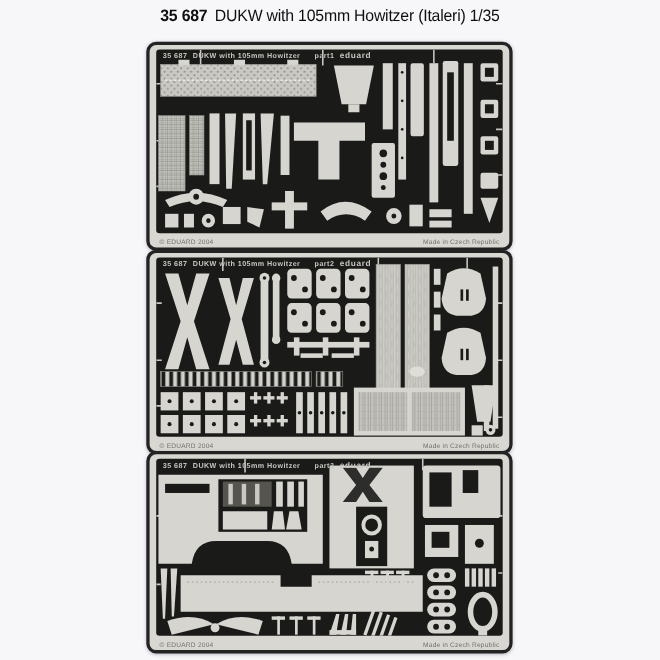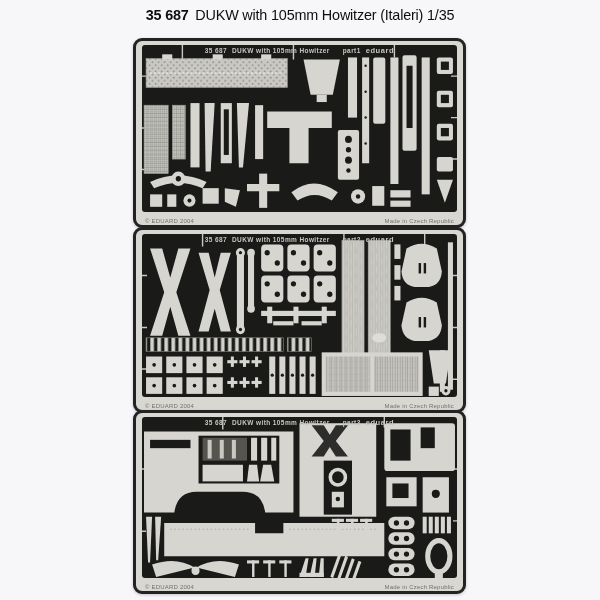--- a/index.html
+++ b/index.html
@@ -21,21 +21,21 @@
     border:3px solid #232323;border-radius:9px;
     box-shadow:0 1px 3px rgba(40,40,60,.25);
   }
   .cavity{
     position:absolute;left:6px;right:6px;top:4px;bottom:13px;
     background:#1a1a19;border-radius:3px;overflow:hidden;
   }
   .cavity svg{position:absolute;left:0;top:0;width:100%;height:100%;}
   .fret-head{
     position:absolute;top:5px;left:12px;right:12px;z-index:3;
-    display:flex;justify-content:center;align-items:baseline;
+    display:flex;justify-content:flex-start;align-items:baseline;
     font-size:6.5px;font-weight:bold;color:#c6c5c0;letter-spacing:.4px;
     white-space:nowrap;
   }
   .fret-head .fh-left span{margin-right:5px;}
   .fret-head .fh-part{margin-left:8px;}
   .fret-head .fh-brand{font-size:7.5px;letter-spacing:.6px;}
   .fret-foot{
     position:absolute;bottom:1px;left:9px;right:9px;
     display:flex;justify-content:space-between;
     font-size:6px;color:#73726d;letter-spacing:.2px;white-space:nowrap;

